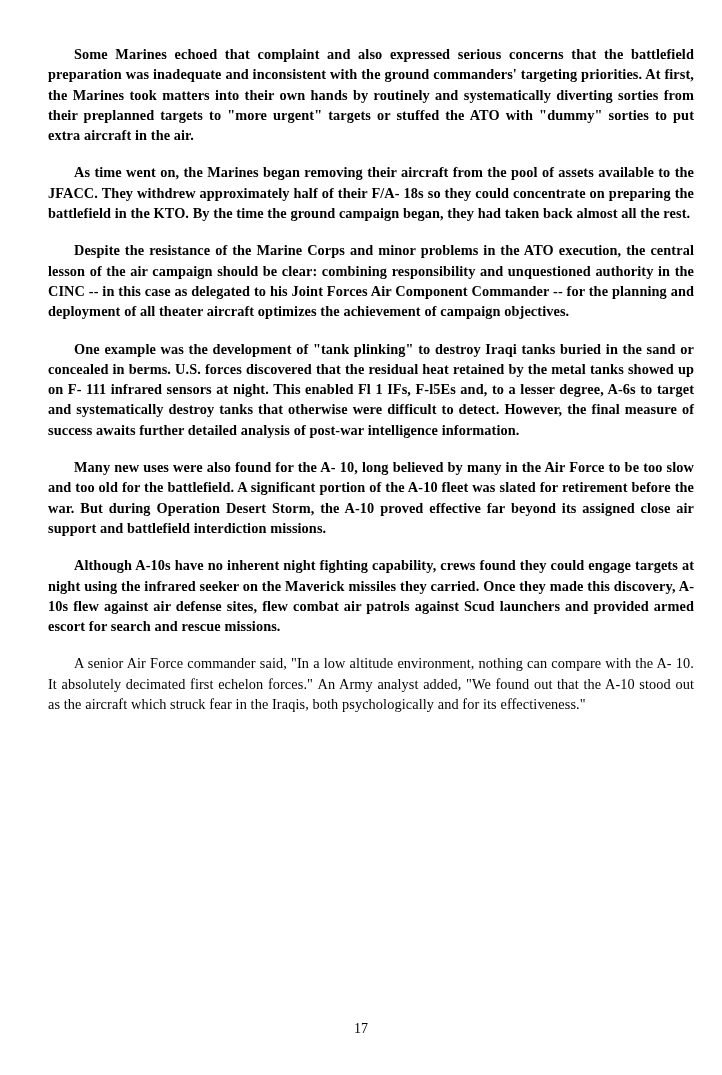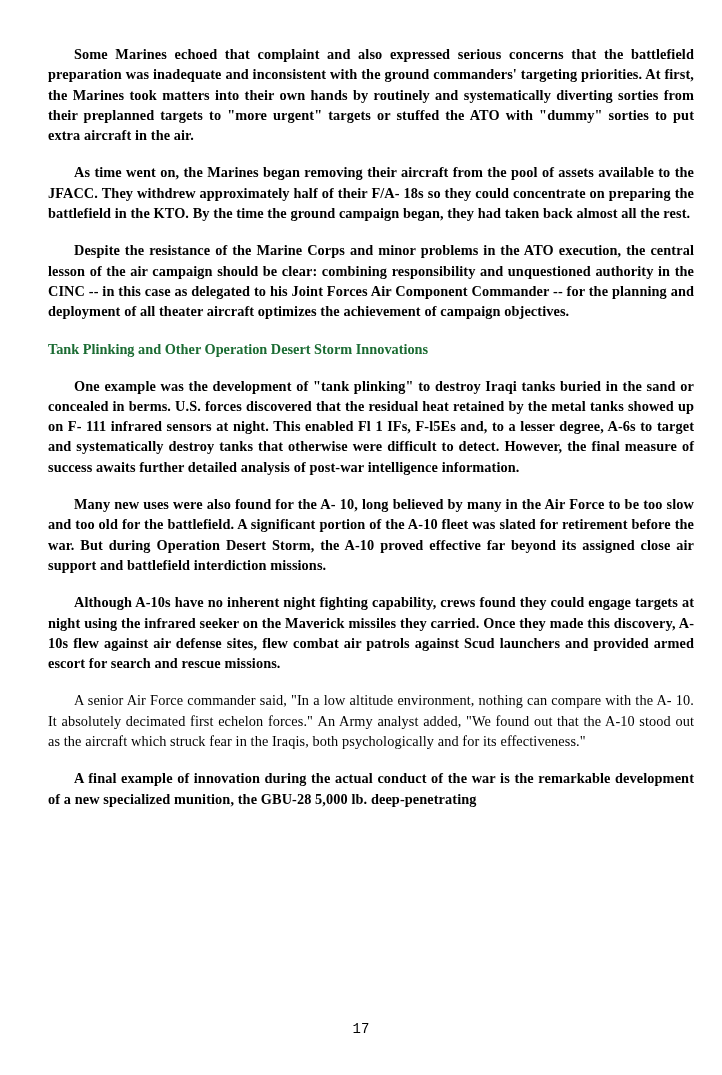--- a/index.html
+++ b/index.html
@@ -41,45 +41,43 @@
     text-indent: 0;
   }
   .mix b { font-weight: normal; }
   .mix span.reg { font-weight: normal; }
   .page-number {
     position: absolute;
     left: 0;
     right: 0;
     bottom: 38px;
     text-align: center;
-    font-family: Liberation Mono, monospace;
+    font-family: Liberation Serif, serif;
     font-size: 14px;
     font-weight: normal;
     color: #000000;
   }
 </style>
 </head>
 <body>
 
 <div class="page">
 
   <p class="body-text">Some Marines echoed that complaint and also expressed serious concerns that the battlefield preparation was inadequate and inconsistent with the ground commanders' targeting priorities. At first, the Marines took matters into their own hands by routinely and systematically diverting sorties from their preplanned targets to "more urgent" targets or stuffed the ATO with "dummy" sorties to put extra aircraft in the air.</p>
 
   <p class="body-text">As time went on, the Marines began removing their aircraft from the pool of assets available to the JFACC. They withdrew approximately half of their F/A- 18s so they could concentrate on preparing the battlefield in the KTO. By the time the ground campaign began, they had taken back almost all the rest.</p>
 
   <p class="body-text">Despite the resistance of the Marine Corps and minor problems in the ATO execution, the central lesson of the air campaign should be clear: combining responsibility and unquestioned authority in the CINC -- in this case as delegated to his Joint Forces Air Component Commander -- for the planning and deployment of all theater aircraft optimizes the achievement of campaign objectives.</p>
 
-  <p class="section-head">Tank Plinking and Other Operation Desert Storm Innovations</p>
 
 
   <p class="body-text">One example was the development of "tank plinking" to destroy Iraqi tanks buried in the sand or concealed in berms. U.S. forces discovered that the residual heat retained by the metal tanks showed up on F- 111 infrared sensors at night. This enabled Fl 1 IFs, F-l5Es and, to a lesser degree, A-6s to target and systematically destroy tanks that otherwise were difficult to detect. However, the final measure of success awaits further detailed analysis of post-war intelligence information.</p>
 
   <p class="body-text">Many new uses were also found for the A- 10, long believed by many in the Air Force to be too slow and too old for the battlefield. A significant portion of the A-10 fleet was slated for retirement before the war. But during Operation Desert Storm, the A-10 proved effective far beyond its assigned close air support and battlefield interdiction missions.</p>
 
   <p class="body-text">Although A-10s have no inherent night fighting capability, crews found they could engage targets at night using the infrared seeker on the Maverick missiles they carried. Once they made this discovery, A-10s flew against air defense sites, flew combat air patrols against Scud launchers and provided armed escort for search and rescue missions.</p>
 
   <p class="body-text mix"><b>A senior Air Force commander said,</b> <span class="reg">"In a low altitude environment, nothing can compare with the A- 10. It absolutely decimated first echelon forces."</span> <b>An Army analyst added,</b> <span class="reg">"We found out that the A-10 stood out as the aircraft which struck fear in the Iraqis, both psychologically and for its effectiveness."</span></p>
 
-  <p class="body-text">A final example of innovation during the actual conduct of the war is the remarkable development of a new specialized munition, the GBU-28 5,000 lb. deep-penetrating</p>
 
   <div class="page-number">17</div>
 
 </div>
 
 </body></html>

